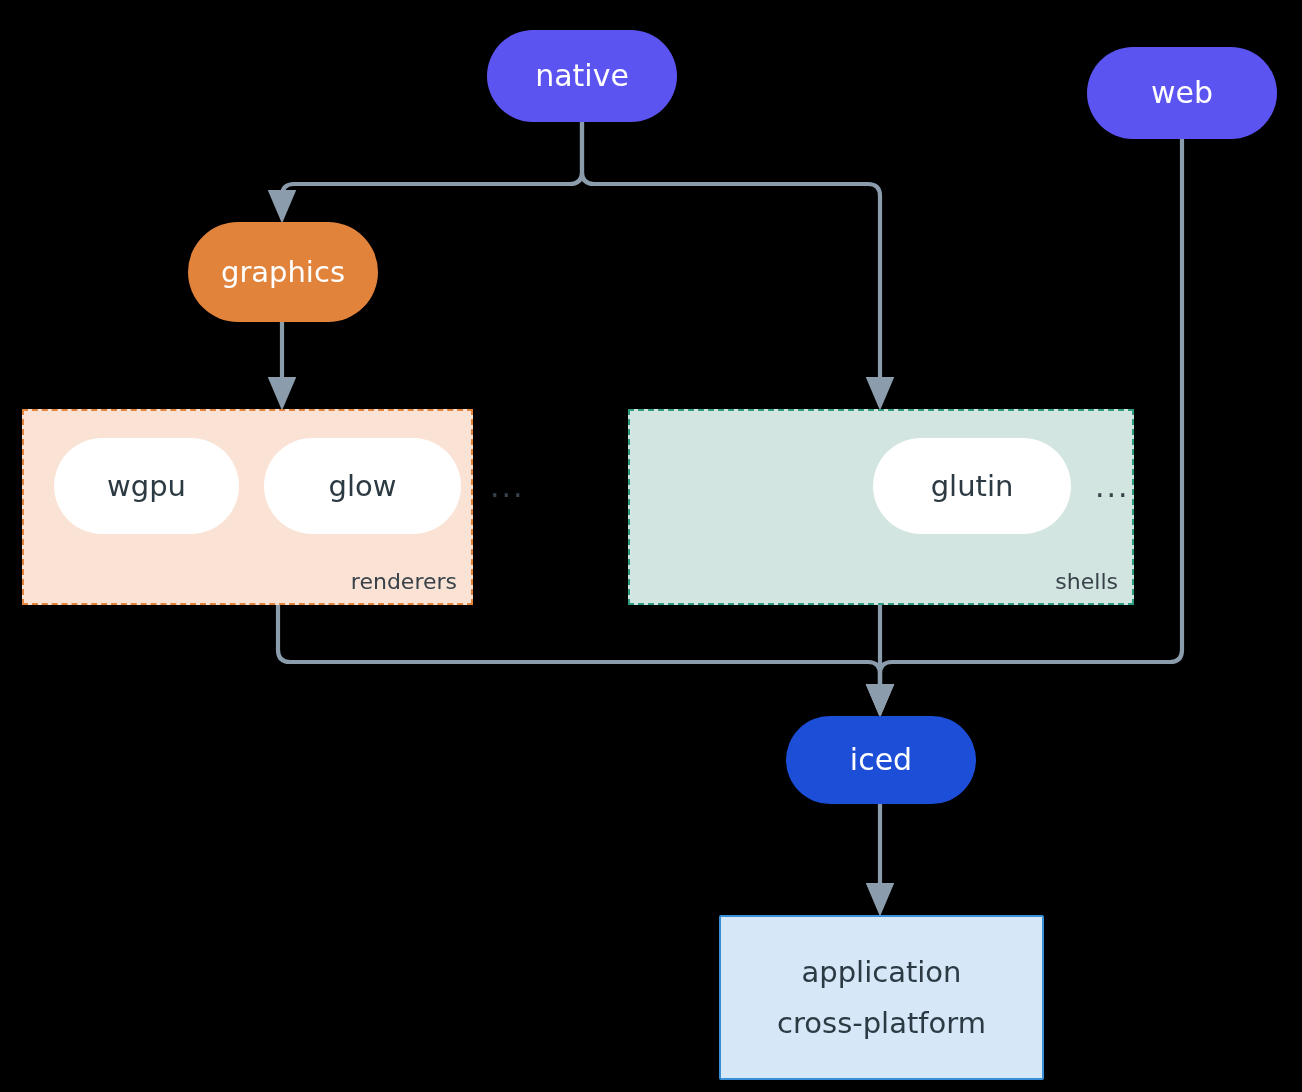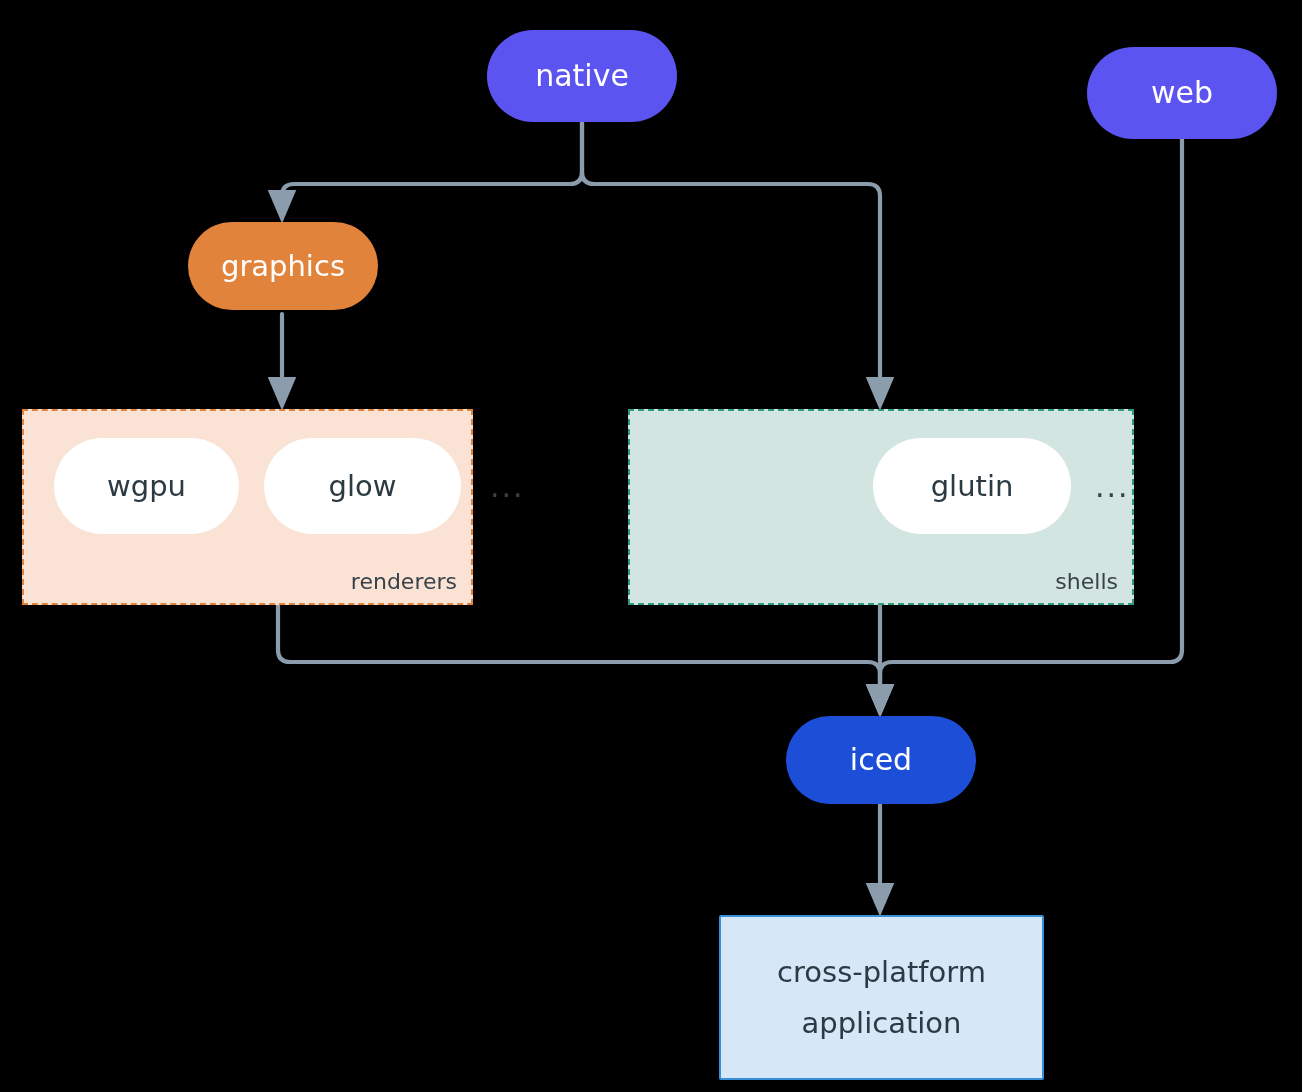--- a/index.html
+++ b/index.html
@@ -46,21 +46,21 @@
   .node-native {
     left: 487px;  top: 26px;
     width: 190px; height: 92px;
   }
   .node-web {
     left: 1087px; top: 26px;
     width: 190px; height: 92px; margin-top: 17px;
   }
   .node-graphics {
     left: 188px;  top: 218px;
-    width: 190px; height: 88px;
+    width: 190px; height: 100px;
     font-size: 29px;
   }
   .node-iced {
     left: 786px;  top: 712px;
     width: 190px; height: 88px;
   }
   
   .cluster {
     position: absolute;
     box-sizing: border-box;
@@ -186,17 +186,17 @@
     </div>
     <div class="ellipsis el-shell">...</div>
     <div class="cluster-label">shells</div>
   </div>
 
   <div class="node pill node-iced" style="background: #1d4ed8; color: rgb(255, 255, 255);">
     <span>iced</span>
   </div>
 
   <div class="node node-app" style="background: rgb(214, 232, 248); border-color: rgb(58, 143, 217); color: rgb(44, 58, 67);">
+    <span class="line">application</span>
     <span class="line">cross-platform</span>
-    <span class="line">application</span>
   </div>
 
 </div>
 
 </body></html>

